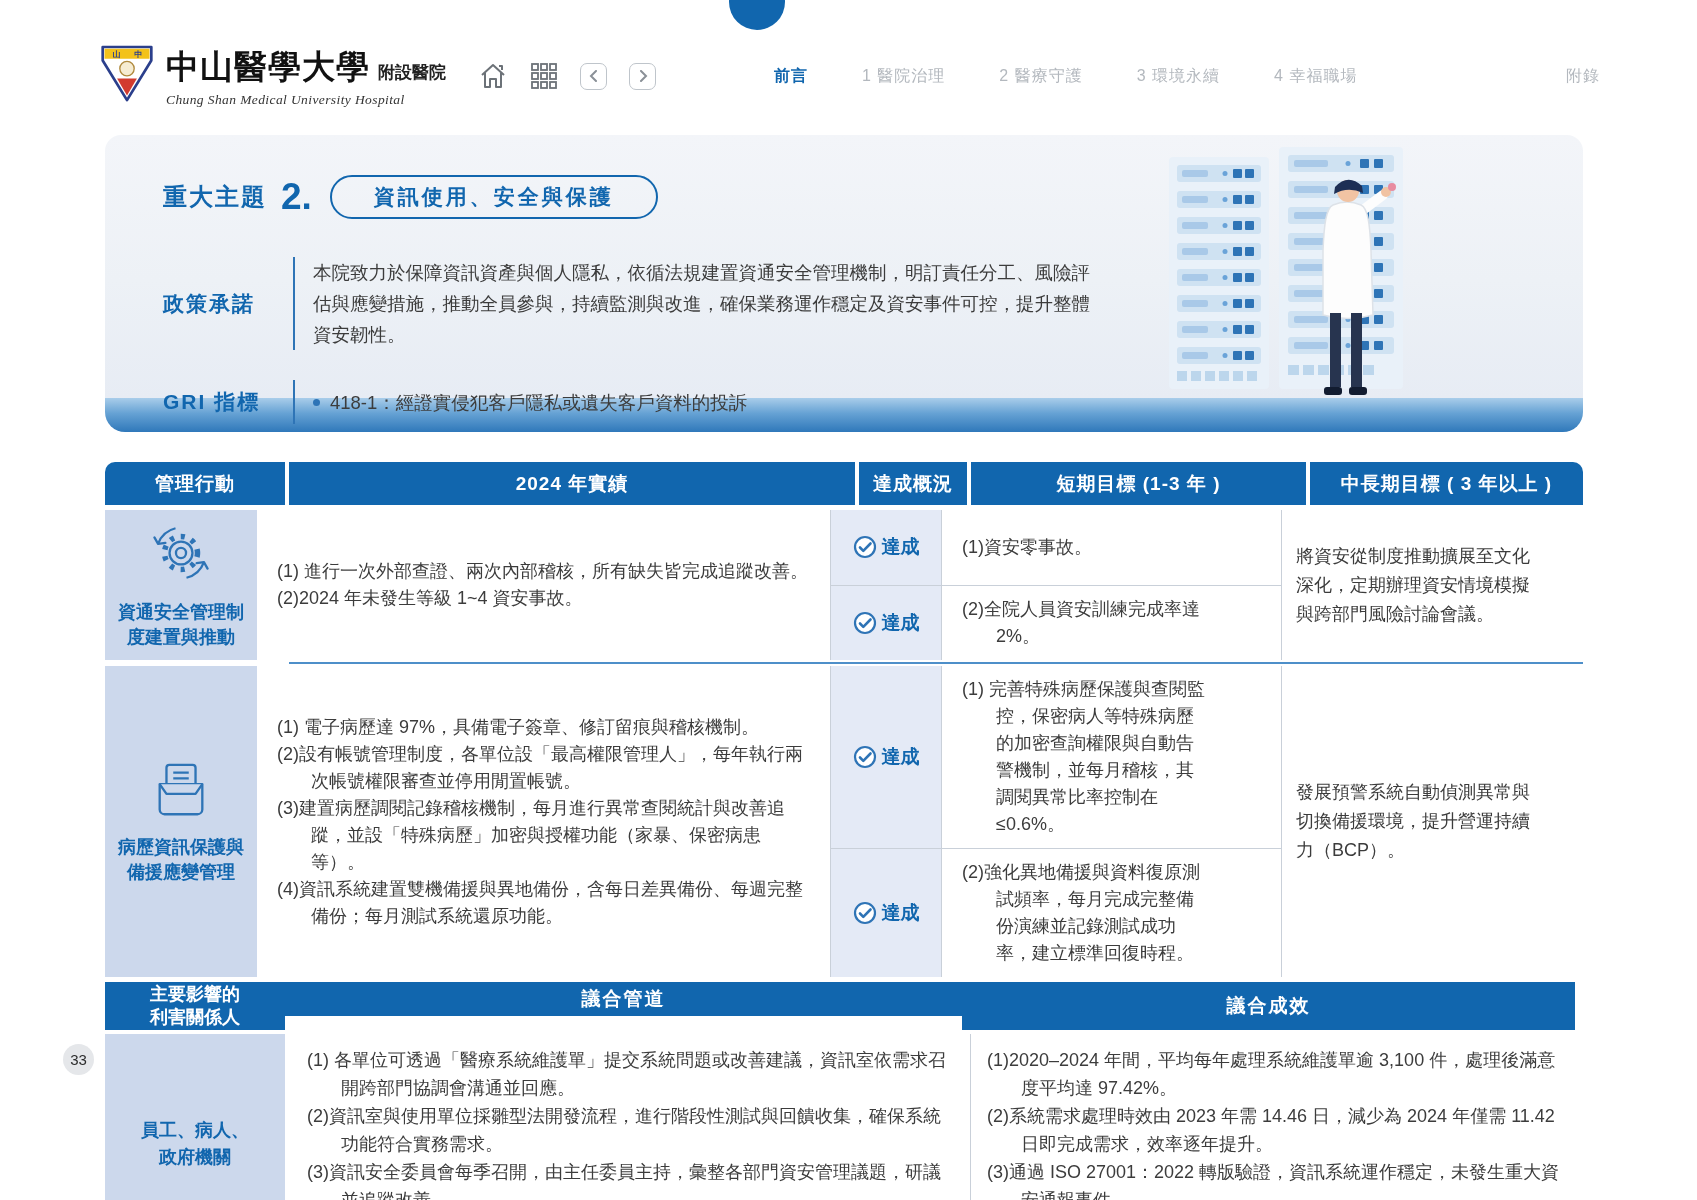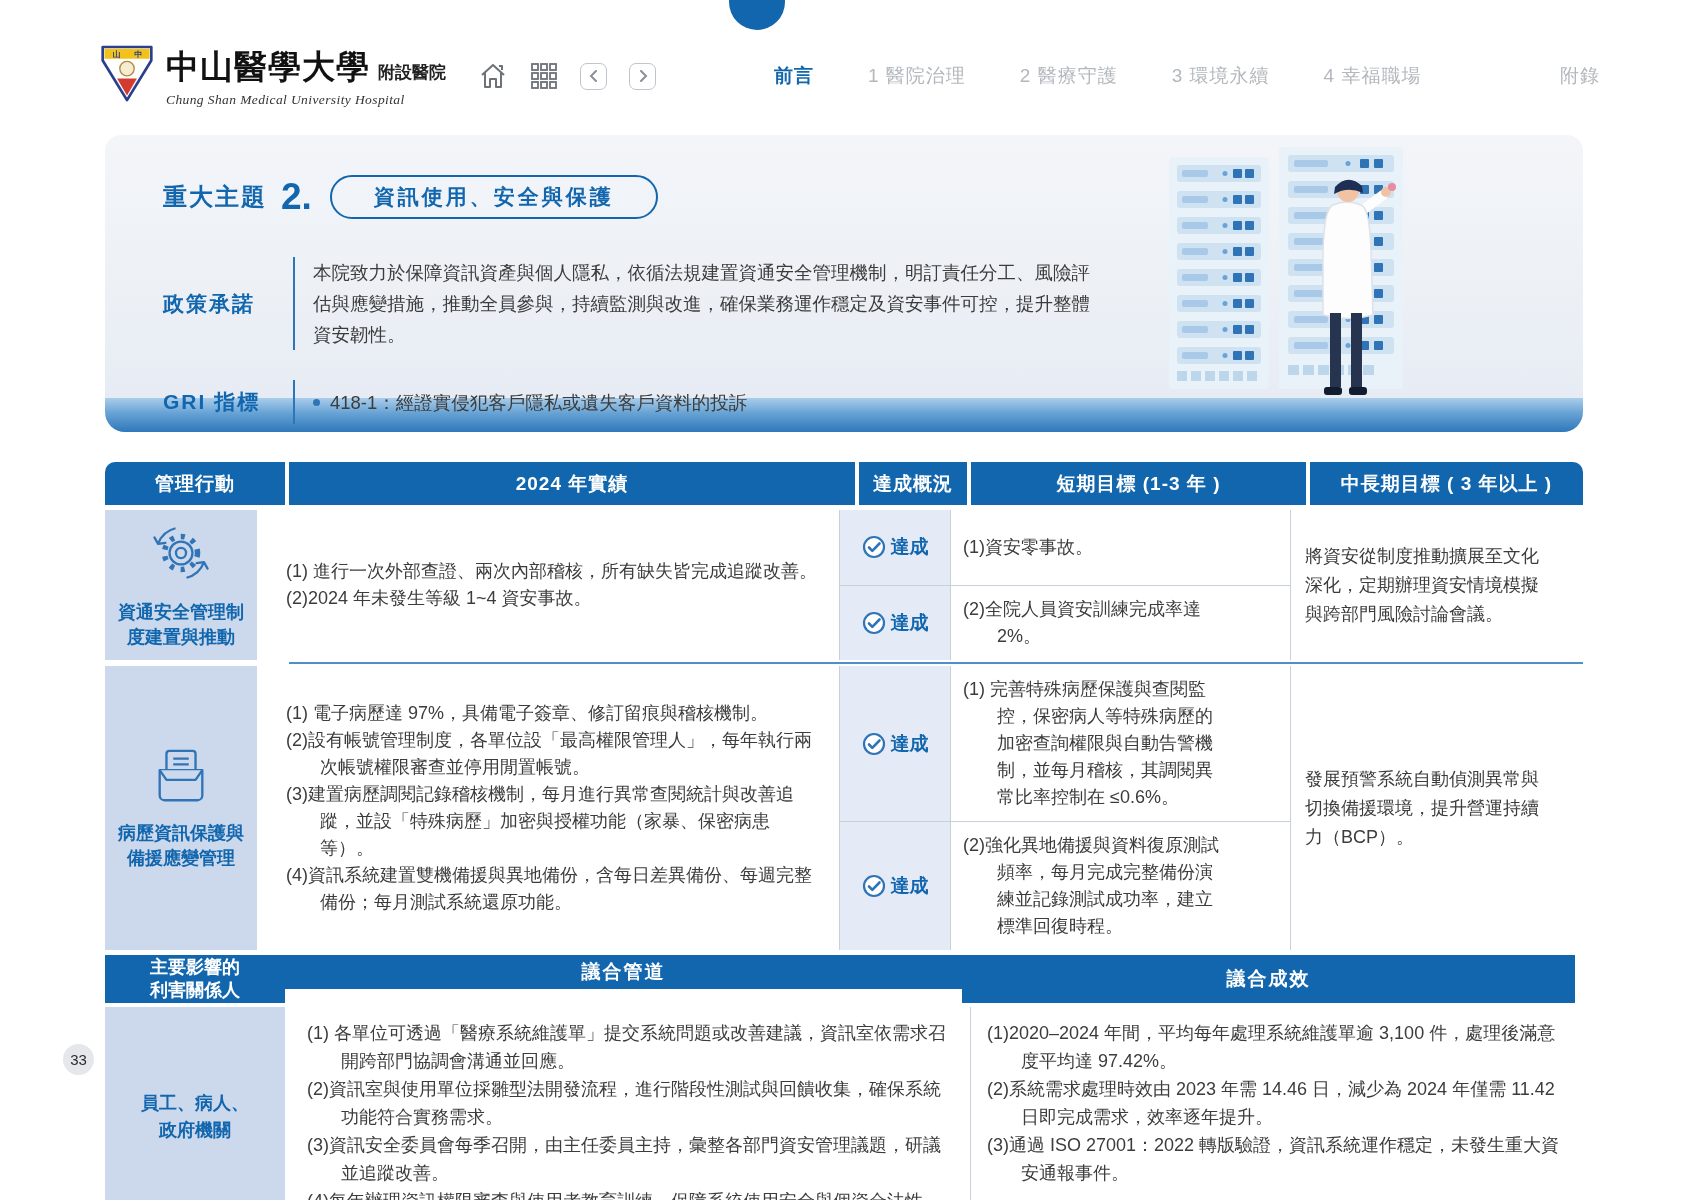--- a/index.html
+++ b/index.html
@@ -23,21 +23,21 @@
   .topbar{position:absolute;left:100px;top:40px;width:1500px;height:72px;display:flex;align-items:center;}
   .logo{display:flex;align-items:center;gap:12px;}
   .logo-text .cn{display:flex;align-items:baseline;gap:8px;}
   .logo-text .cn .big{font-family:"DejaVu Serif","Liberation Serif",serif;font-weight:bold;font-size:33px;color:#111;letter-spacing:1px;}
   .logo-text .cn .small{font-family:"DejaVu Serif","Liberation Serif",serif;font-weight:bold;font-size:17px;color:#222;}
   .logo-text .en{font-family:"Liberation Serif","DejaVu Serif",serif;font-style:italic;font-size:13.5px;color:#333;margin-top:2px;letter-spacing:.4px;}
   .tool-icons{display:flex;align-items:center;gap:22px;margin-left:32px;}
   .iconbtn{display:flex;align-items:center;justify-content:center;cursor:pointer;background:none;border:none;}
   .navbtn{width:27px;height:27px;border:1.6px solid #bfc5cb;border-radius:7px;color:#8a9097;display:flex;align-items:center;justify-content:center;}
   .mainnav{display:flex;align-items:center;gap:54px;margin-left:118px;flex:1;}
-  .navitem{font-size:19px;color:var(--navgray);letter-spacing:1px;cursor:pointer;white-space:nowrap;}
+  .navitem{font-size:16px;color:var(--navgray);letter-spacing:1px;cursor:pointer;white-space:nowrap;}
   .navitem.active{color:var(--accent);font-weight:bold;}
   .navitem.last{margin-left:auto;}
 
   
   .hero{position:absolute;left:105px;top:135px;width:1478px;height:263px;z-index:2;
         border-radius:16px 16px 0 0;background:linear-gradient(180deg,#f3f5f9 0%,#edf1f6 55%,#e7ecf4 100%);
         padding:40px 0 0 58px;}
   .hero-bar{position:absolute;left:105px;top:398px;width:1478px;height:34px;z-index:1;
         border-radius:0 0 20px 20px;background:linear-gradient(180deg,#a9cdea 0%,#66a2d4 45%,#2f78ba 100%);}
   .topic-row{display:flex;align-items:center;gap:14px;margin-bottom:38px;}
@@ -63,33 +63,33 @@
   .th.c2{width:566px;}
   .th.c3{width:108px;}
   .th.c4{width:335px;}
   .th.c5{width:273px;border-radius:0 10px 0 0;}
   .spacer5{height:5px;}
   .spacer4{height:4px;}
   .bluesep{height:6px;display:flex;align-items:center;}
   .bluesep .line{margin-left:184px;flex:1;height:1.5px;background:var(--rowsep);}
 
   .trow{display:flex;align-items:stretch;}
-  .cell-action{width:152px;background:var(--col1bg);margin-right:13px;display:flex;flex-direction:column;
+  .cell-action{width:152px;background:var(--col1bg);margin-right:4px;display:flex;flex-direction:column;
       align-items:center;justify-content:center;gap:10px;padding:10px 8px;}
   .action-title{font-size:18px;line-height:25px;font-weight:bold;color:var(--accent);text-align:center;max-width:130px;}
   .cell-achv{width:569px;padding:11px 16px;font-size:18px;line-height:27px;color:var(--text);
       display:flex;flex-direction:column;justify-content:center;}
   .item{padding-left:34px;text-indent:-34px;}
   .sg{width:451px;border-left:1px solid var(--hairline);display:flex;flex-direction:column;}
   .sg-row{display:flex;flex:1;align-items:stretch;}
   .sg-row + .sg-row{border-top:1px solid var(--hairline);}
   .sg-status{width:111px;background:var(--statusbg);border-right:1px solid var(--hairline);
       display:flex;align-items:center;justify-content:center;gap:5px;}
   .sg-status .txt{font-size:19px;font-weight:bold;color:var(--accent);}
-  .sg-goal{width:288px;padding:10px 12px;font-size:18px;line-height:27px;color:var(--text);
+  .sg-goal{width:288px;padding:10px 20px;font-size:18px;line-height:27px;color:var(--text);
       display:flex;flex-direction:column;justify-content:center;}
   .cell-long{width:274px;border-left:1px solid var(--hairline);padding:12px 14px;font-size:18px;line-height:29px;
       color:var(--text);display:flex;flex-direction:column;justify-content:center;}
 
   .ehead{display:flex;}
   .eh{background:var(--accent);color:#fff;font-weight:bold;display:flex;align-items:center;justify-content:center;}
   .eh.c1{width:180px;font-size:18px;line-height:23px;text-align:center;height:48px;}
   .eh.c1 span{display:inline-block;max-width:100px;}
   .eh.cch{width:677px;font-size:19px;letter-spacing:2px;height:34px;}
   .eh.cef{width:613px;font-size:19px;letter-spacing:2px;height:48px;}

